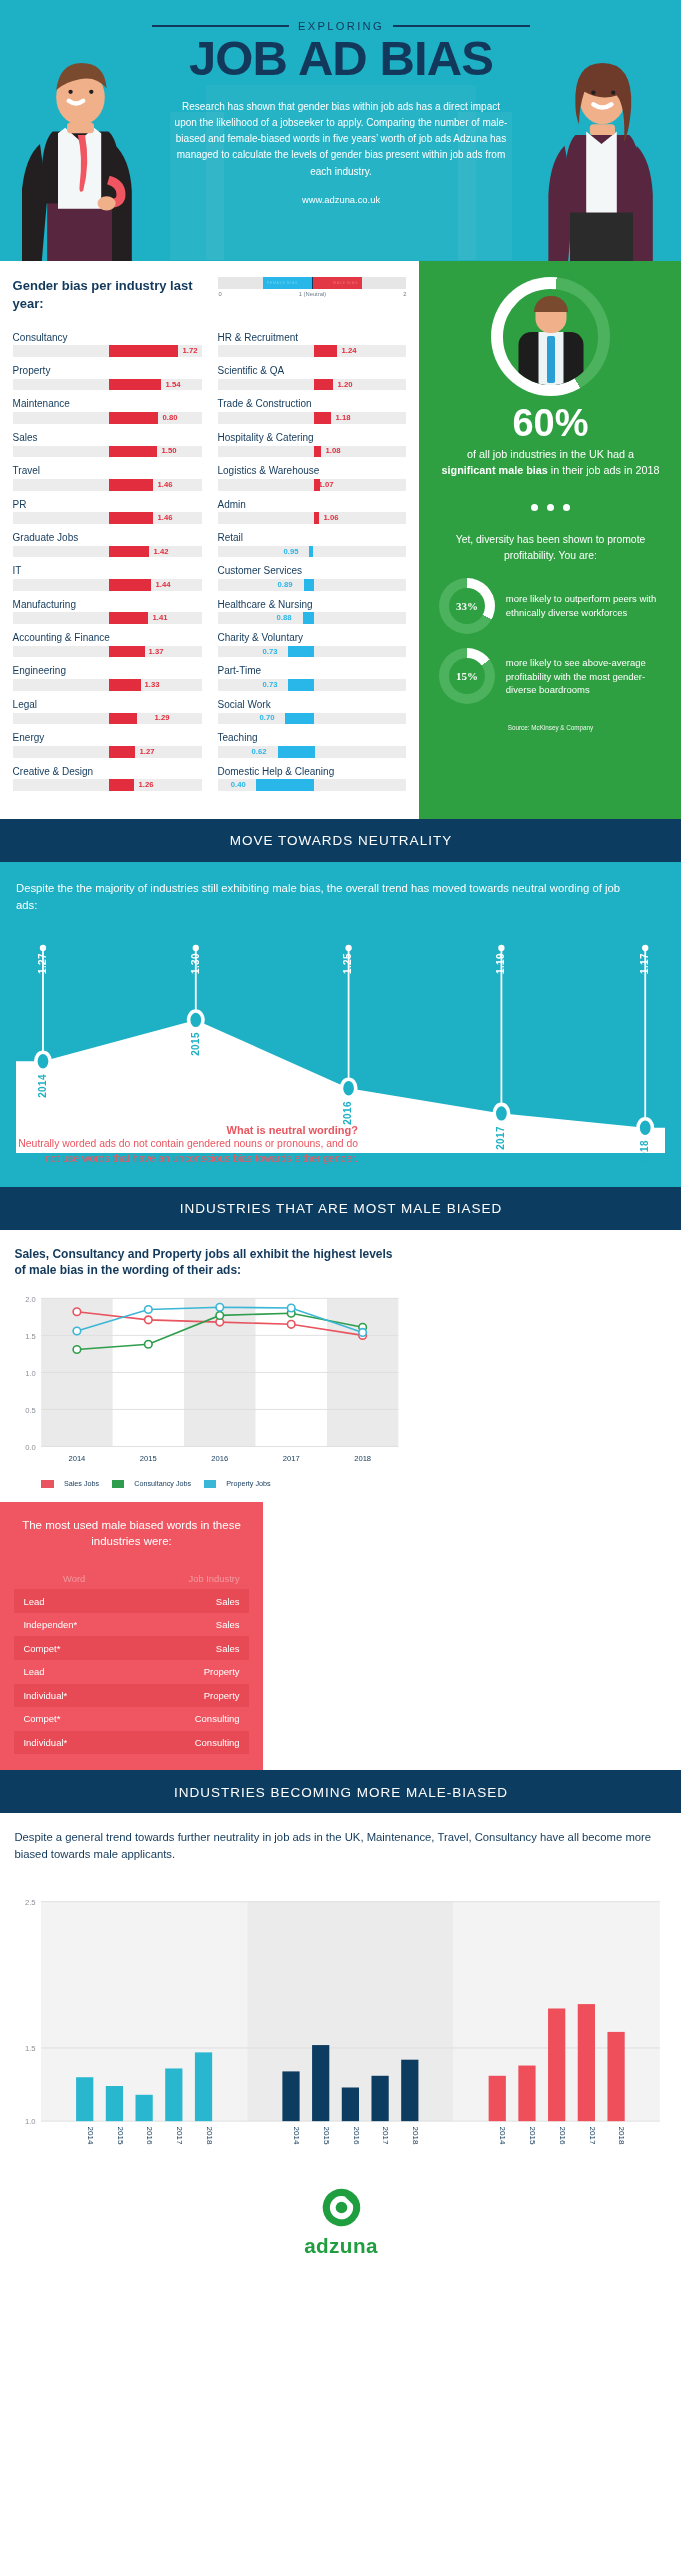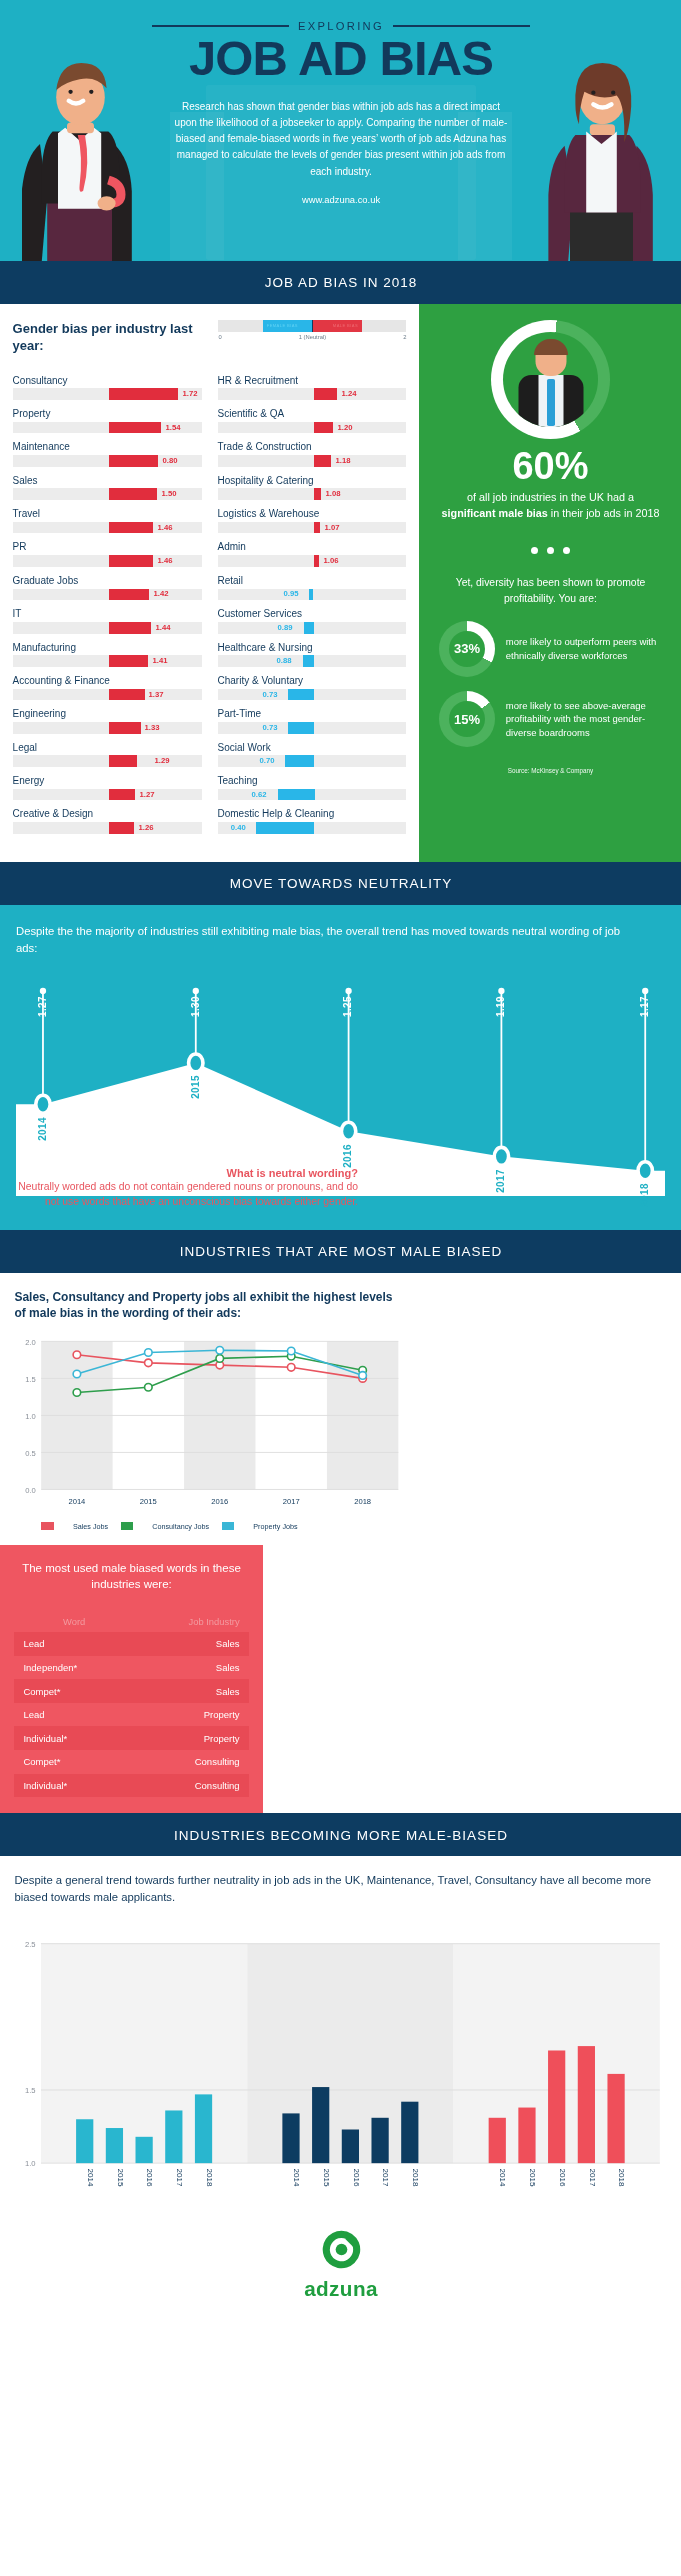--- a/index.html
+++ b/index.html
@@ -135,21 +135,21 @@
   }
   .green-mid { font-size: 10.4px; line-height: 1.5; }
   .stat-row { display: flex; align-items: center; gap: 10.8px; margin-top: 14.4px; text-align: left; }
   .donut-sm { width: 56px; height: 56px; position: relative; flex: none; }
   .donut-sm-ring {
     width: 56px; height: 56px; border-radius: 50%;
   }
   .donut-sm-hole {
     position: absolute; inset: 10px; border-radius: 50%; background: #2ea041;
     display:flex; align-items:center; justify-content:center;
-    font-size: 13px; font-weight: 700; color:#ffffff;
+    font-size: 11px; font-weight: 700; color:#ffffff;font-family:Liberation Serif, serif;
   }
   .stat-text { font-size: 9.5px; line-height: 1.42; }
   .source { font-size: 6.3px; margin-top: 20px; text-align: center; opacity: .92; }
 
   
   .neutral {
     position: relative; background: #1eb0c4; padding: 18px 16px 0;
     height: 325px; overflow: hidden;
   }
   .neutral-intro { color: #ffffff; font-size: 11.3px; line-height: 1.5; width: 620px; }
@@ -168,21 +168,21 @@
   }
   .neutral-q h4 { color: #e8555f; font-size: 11px; font-weight: 700; margin-bottom: 0.9px; }
   .neutral-q p { color: #e8555f; font-size: 10.4px; line-height: 1.42; }
 
   
   .mb-wrap { display: flex; flex-direction: column; }
   .mb-left { width: 419px; padding: 16px 14.4px 14.4px; background:#fff; }
   .mb-title { font-size: 12px; font-weight: 600; line-height: 1.38; color:#12395b; }
   .lc { position: relative; margin-top: 14.4px; height: 175px; }
   .legend { display: flex; gap: 12.6px; margin-top: 10.8px; padding-left: 27px; }
-  .legend-item { display: flex; align-items: center; gap: 19px; font-size: 7.2px; color: #12395b; }
+  .legend-item { display: flex; align-items: center; gap: 10px; font-size: 7.2px; color: #12395b; }
   .swatch { width: 12.6px; height: 8px; }
 
   .mb-right { width: 263px; background: #ef5661; color: #ffffff; padding: 14.4px 14.4px 16px; }
   .mb-right h3 { font-size: 11.5px; line-height: 1.42; text-align: center; font-weight: 400; }
   .word-table { width: 100%; margin-top: 18px; border-collapse: collapse; }
   .word-table th {
     font-size: 9.4px; font-weight: 400; color: #f39aa0; padding: 5.4px 9px;
     text-align: center;
   }
   .word-table th.right, .word-table td.right { text-align: right; }
@@ -248,21 +248,20 @@
         <span class="rule"></span>
         <span class="exploring">EXPLORING</span>
         <span class="rule"></span>
       </div>
       <h1 class="hero-title">JOB AD BIAS</h1>
       <p class="hero-body">Research has shown that gender bias within job ads has a direct impact upon the likelihood of a jobseeker to apply. Comparing the number of male-biased and female-biased words in five years’ worth of job ads Adzuna has managed to calculate the levels of gender bias present within job ads from each industry.</p>
       <div class="hero-url">www.adzuna.co.uk</div>
     </div>
   </section>
 
-  <div class="banner">JOB AD BIAS IN 2018</div>
 
   <section class="bias-wrap">
     <div class="bias-left">
       <div style="display:flex; justify-content:space-between; align-items:flex-start;">
         <div class="bias-title">Gender bias per industry last year:</div>
         <div class="scale-legend">
           <div class="scale-bar">
             <span class="seg-grey"></span>
             <span class="seg-female">FEMALE BIAS</span>
             <span class="seg-divider"></span>
@@ -404,21 +403,21 @@
               <div class="bias-name">Hospitality &amp; Catering</div>
               <div class="bias-track">
                 <div class="bias-fill male" style="left:96px;width:7.7px"></div>
                 <div class="bias-val male" style="left:108px">1.08</div>
               </div>
             </div>
             <div class="bias-item">
               <div class="bias-name">Logistics &amp; Warehouse</div>
               <div class="bias-track">
                 <div class="bias-fill male" style="left:96px;width:6.7px"></div>
-                <div class="bias-val male" style="left:107px">1.07</div>
+                <div class="bias-val male" style="left:101px">1.07</div>
               </div>
             </div>
             <div class="bias-item">
               <div class="bias-name">Admin</div>
               <div class="bias-track">
                 <div class="bias-fill male" style="left:96px;width:5.8px"></div>
                 <div class="bias-val male" style="left:106px">1.06</div>
               </div>
             </div>
             <div class="bias-item">

